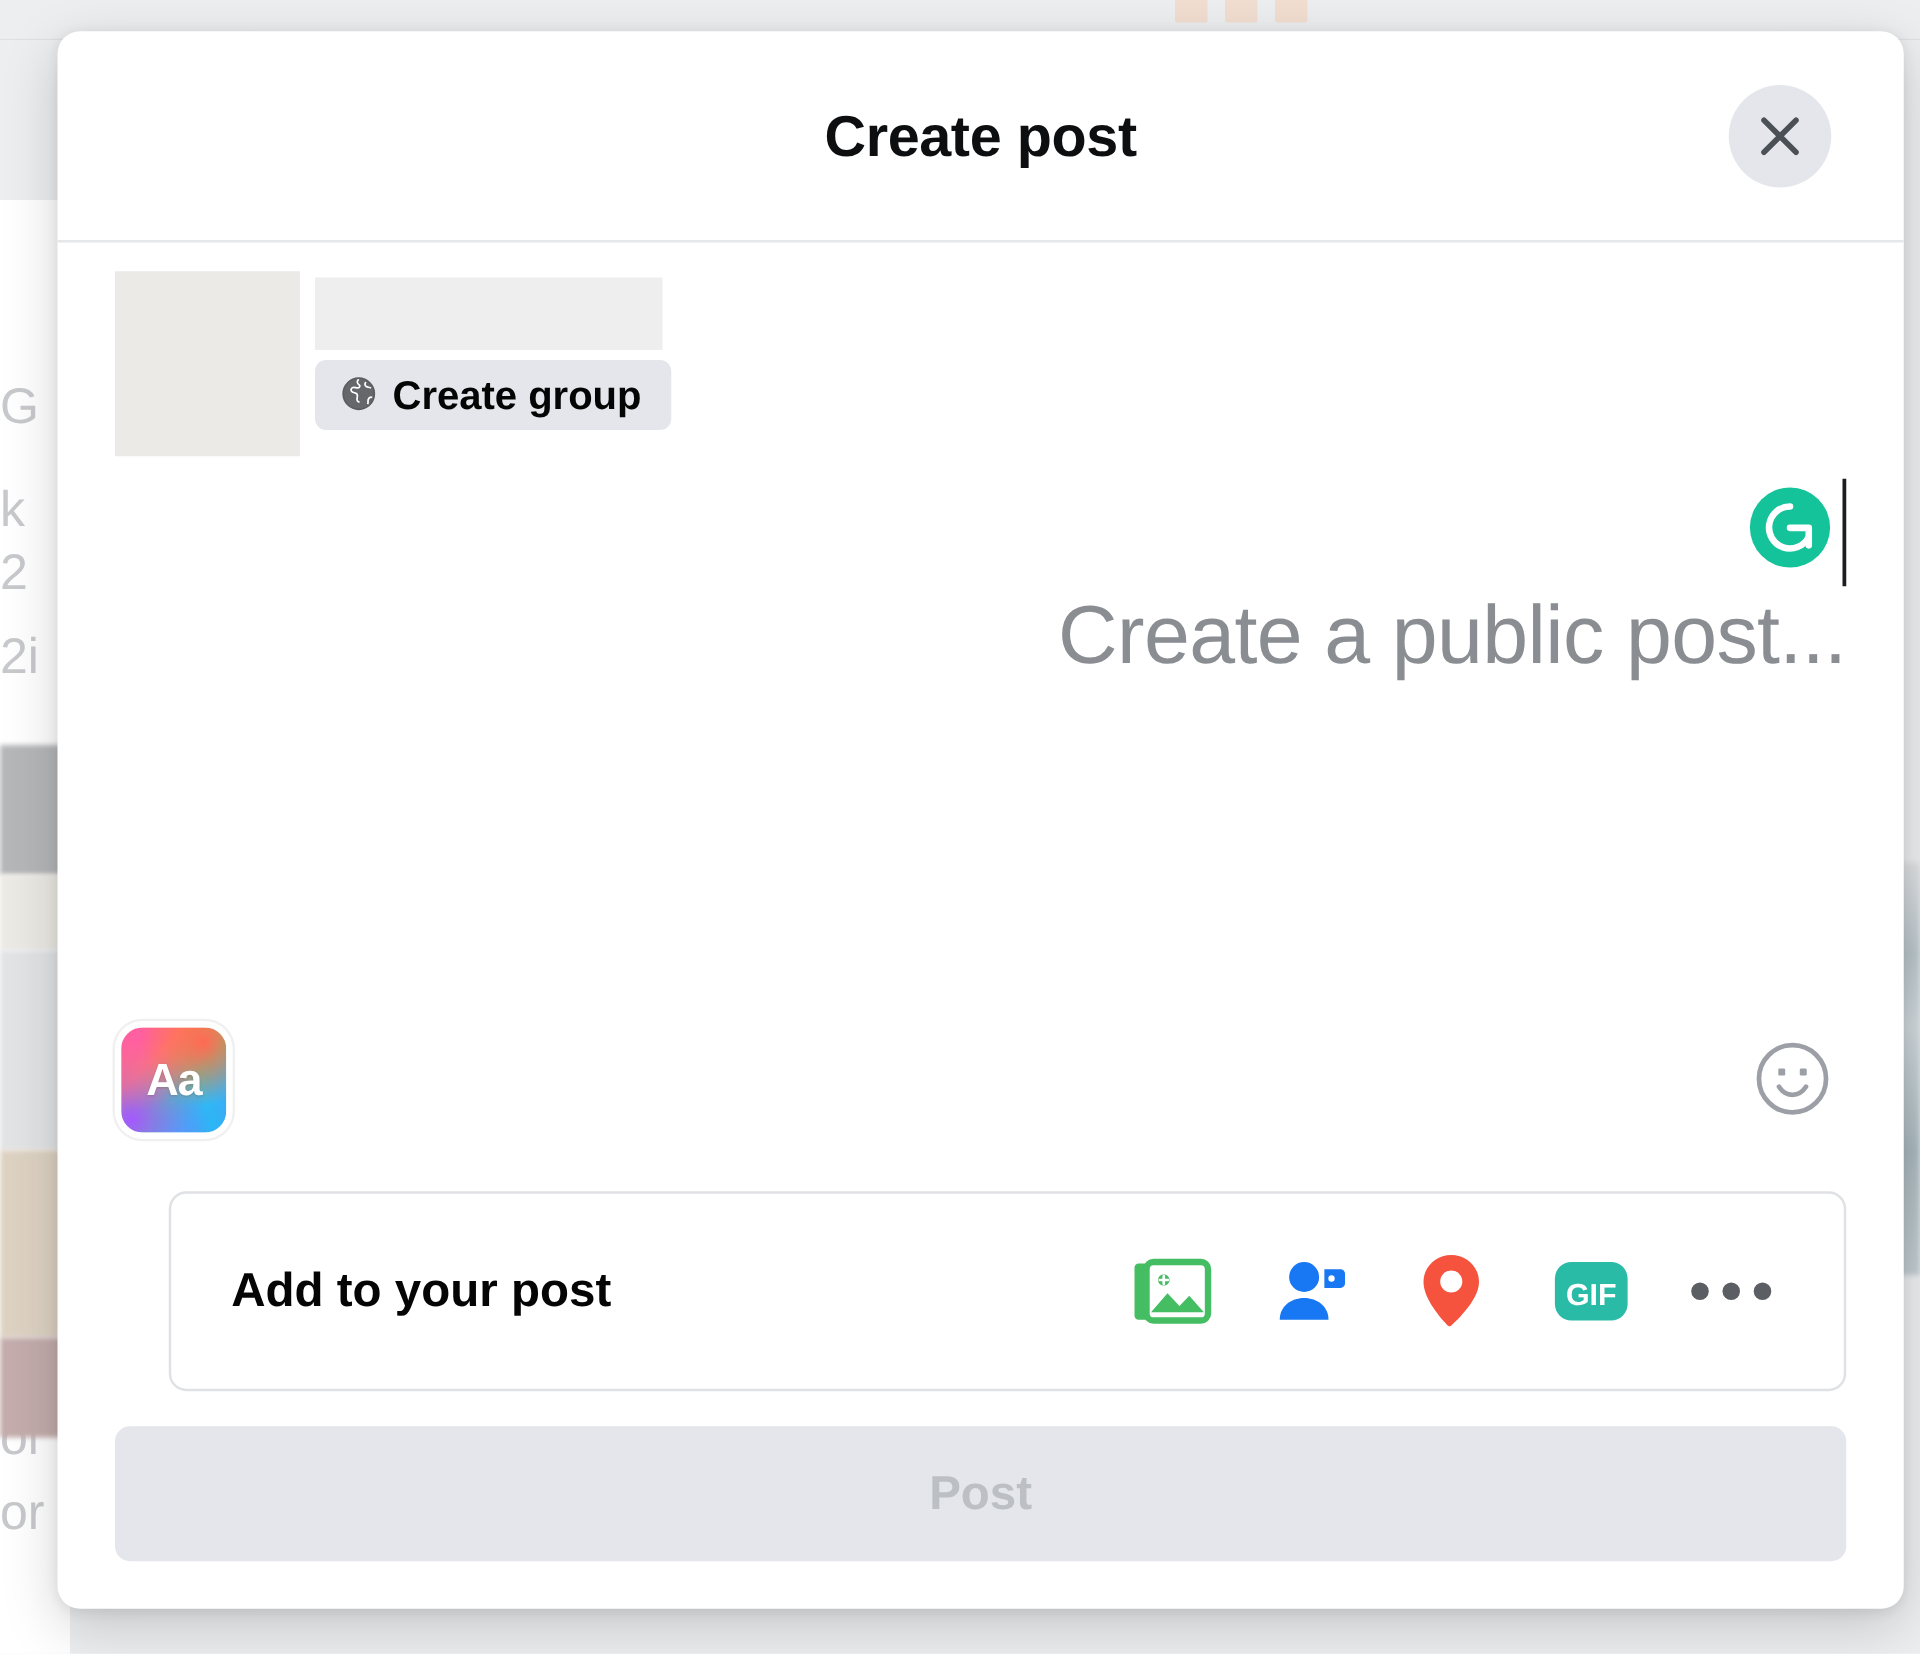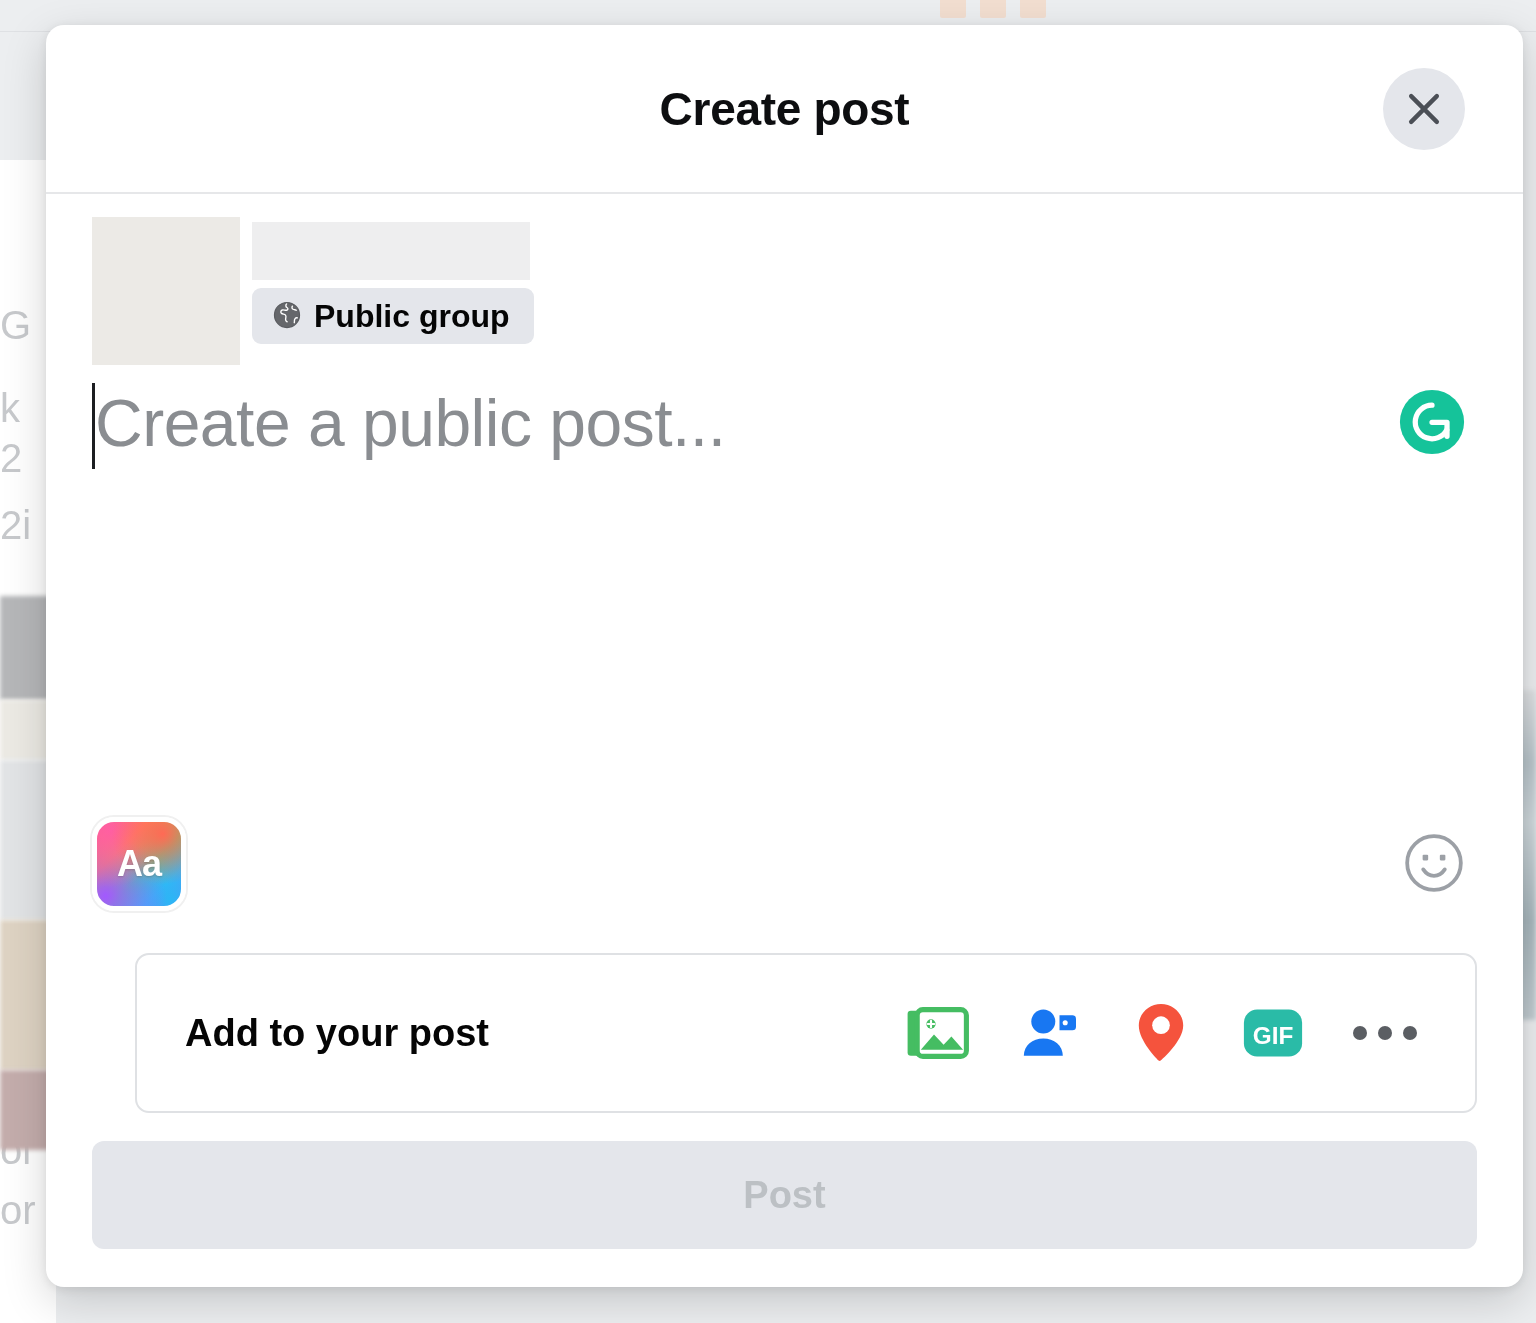--- a/index.html
+++ b/index.html
@@ -174,21 +174,22 @@
     position: relative;
     flex: 1;
     min-height: 0;
     display: flex;
     flex-direction: column;
     padding-top: 14px;
   }
   .composer-line {
     position: relative;
     display: flex;
-    align-items: center;
+    align-items: flex-end;
+    flex-direction: column;
   }
   .caret {
     width: 3px;
     height: 86px;
     background: #1c1e21;
     flex: none;
     margin-top: 4px;
     animation: blink 1.1s steps(1) infinite;
   }
   @keyframes blink { 0%,49%{opacity:1} 50%,100%{opacity:1} }
@@ -369,21 +370,21 @@
         <button class="audience-pill">
           <span class="globe-ico">
             <svg width="30" height="30" viewBox="0 0 24 24" aria-hidden="true">
               <circle cx="12" cy="12" r="10" fill="#65676b"></circle>
               <path d="M12 2.6c-1.4 1.3-1.1 3 .2 3.6 1 .5.4 1.8-.6 2-1.2.2-2.3-.6-3.4-.2-1.2.4-1.5 1.9-.6 2.7.9.8 2.4.5 3.2 1.4.7.8.3 2 .1 3-.2 1.1.5 2.2 1.6 2.3" fill="none" stroke="#ffffff" stroke-width="1.1"></path>
               <path d="M16.6 4.6c-.9.8-.8 2.2.2 2.8 1 .6 2.3.3 3 1.1" fill="none" stroke="#ffffff" stroke-width="1.1"></path>
               <path d="M20.6 14.4c-1-.4-2.1.2-2.5 1.2-.4 1 .1 2.1-.4 3" fill="none" stroke="#ffffff" stroke-width="1.1"></path>
               <circle cx="12" cy="12" r="10" fill="none" stroke="#5a5c60" stroke-width="1"></circle>
             </svg>
           </span>
-          <span class="lbl">Public group</span>
+          <span class="lbl">Create group</span>
         </button>
       </div>
     </div>
 
     <div class="composer-area">
 
       <div class="composer-line">
         <span class="caret"></span>
         <div class="composer-placeholder">Create a public post...</div>
       </div>

